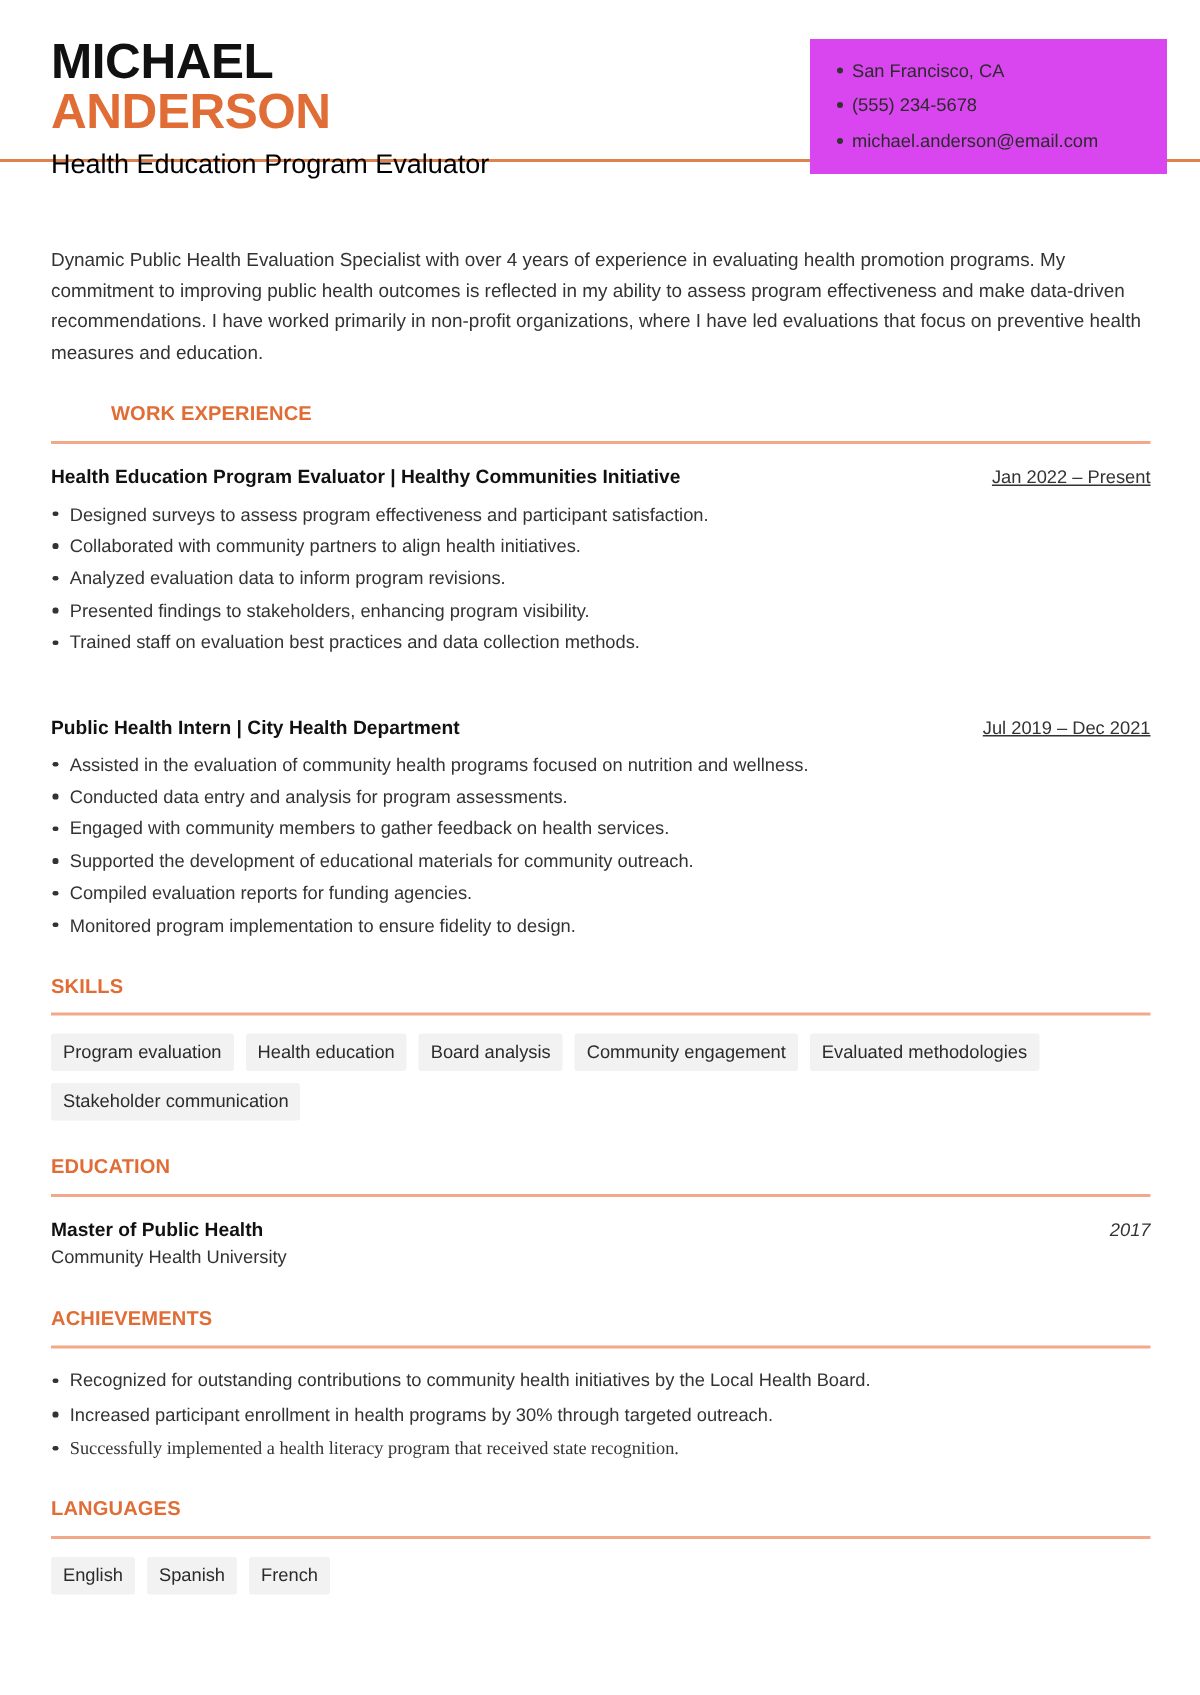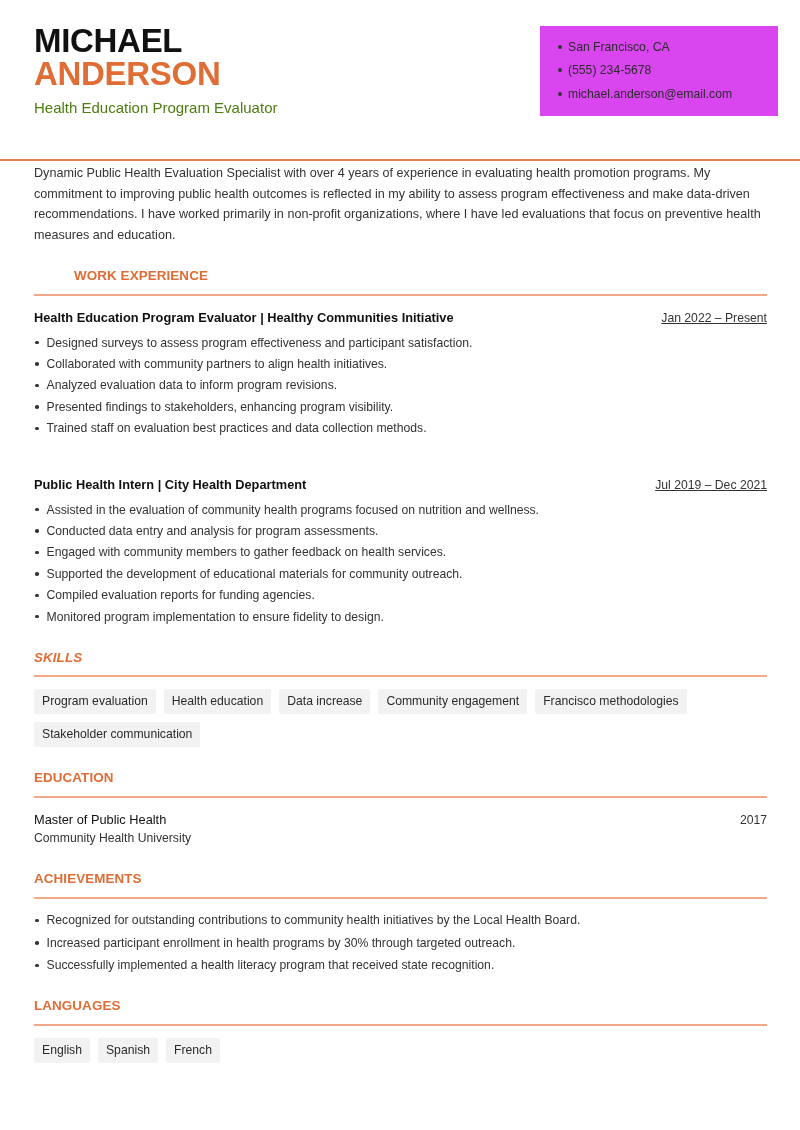--- a/index.html
+++ b/index.html
@@ -1,22 +1,22 @@
 <!DOCTYPE html>
 <html><head>
 <meta charset="utf-8">
 <style>
   * { box-sizing: border-box; margin: 0; padding: 0; }
   html, body { width: 800px; height: 1130px; background: #ffffff; }
   body { font-family: "Liberation Sans", "DejaVu Sans", sans-serif; color: #2b2b2b; position: relative; overflow: hidden; }
 
-  .header { position: relative; height: 161px; border-bottom: 2px solid #e0804a; }
+  .header { position: relative; height: 108px; border-bottom: 2px solid #e0804a; }
   .name-first { position: absolute; left: 34px; top: 22px; font-size: 33px; font-weight: 700; color: #111111; letter-spacing: -0.3px; line-height: 38px; }
   .name-last { position: absolute; left: 34px; top: 55px; font-size: 33px; font-weight: 700; color: #e06d35; letter-spacing: -0.3px; line-height: 38px; }
-  .job-title { position: absolute; left: 34px; top: 99px; font-size: 15px; color: #4d7c0f; }
+  .job-title { position: absolute; left: 34px; top: 99px; font-size: 18px; color: #000000; }
 
   .contact-box { position: absolute; left: 540px; top: 26px; width: 238px; height: 90px; background: #d946ef; padding: 9px 0 0 18px; }
   .contact-item { display: flex; align-items: center; font-size: 12.2px; color: #2b2b2b; height: 23.5px; }
   .bullet { display: inline-block; width: 4px; height: 4px; border-radius: 50%; background: #333; margin-right: 6px; flex-shrink: 0; }
 
   .summary { position: absolute; left: 34px; top: 163px; width: 740px; font-size: 12.6px; line-height: 20.6px; color: #333; }
 
   .section-title { position: absolute; left: 34px; font-size: 13.4px; font-weight: 700; color: #e06d35; letter-spacing: 0.1px; }
   .section-rule { position: absolute; left: 34px; width: 733px; height: 2px; background: #f1a98a; }
 
@@ -25,22 +25,22 @@
   .job-date { font-size: 12.2px; color: #333; text-decoration: underline; }
 
   .blist { position: absolute; left: 34px; width: 740px; list-style: none; }
   .blist li { display: flex; align-items: center; font-size: 12.2px; color: #333; height: 21.4px; }
   .blist li .bullet { margin-left: 1px; margin-right: 8px; width: 3.5px; height: 3.5px; }
 
   .tags { position: absolute; left: 34px; width: 740px; display: flex; flex-wrap: wrap; gap: 8px 8px; align-items: center; }
   .tag { background: #f2f2f2; font-size: 12.2px; color: #2b2b2b; padding: 0 8px; height: 25px; line-height: 25px; border-radius: 2px; }
 
   .edu-head { position: absolute; left: 34px; width: 733px; display: flex; justify-content: space-between; align-items: baseline; }
-  .edu-degree { font-size: 12.8px; font-weight: 400; color: #111; }
-  .edu-year { font-size: 12.2px; color: #333; }
+  .edu-degree { font-size: 12.8px; font-weight: 700; color: #111; }
+  .edu-year { font-size: 12.2px; color: #333; font-style: italic; }
   .edu-school { position: absolute; left: 34px; font-size: 12.2px; color: #333; }
 </style>
 </head>
 <body>
 
 <div class="header">
   <div class="name-first">MICHAEL</div>
   <div class="name-last">ANDERSON</div>
   <div class="job-title">Health Education Program Evaluator</div>
 
@@ -116,28 +116,28 @@
   <li>
       <span class="bullet"></span>
       <span>Compiled evaluation reports for funding agencies.</span>
     </li>
   <li>
       <span class="bullet"></span>
       <span>Monitored program implementation to ensure fidelity to design.</span>
     </li>
 </ul>
 
-<div class="section-title" style="top:650px;font-style:italic;">SKILLS</div>
+<div class="section-title" style="top:650px;">SKILLS</div>
 <div class="section-rule" style="top:675px;"></div>
 <div class="tags" style="top:689px;">
   <span class="tag">Program evaluation</span>
   <span class="tag">Health education</span>
-  <span class="tag">Data increase</span>
+  <span class="tag">Board analysis</span>
   <span class="tag">Community engagement</span>
-  <span class="tag">Francisco methodologies</span>
+  <span class="tag">Evaluated methodologies</span>
   <span class="tag">Stakeholder communication</span>
 </div>
 
 <div class="section-title" style="top:770px;">EDUCATION</div>
 <div class="section-rule" style="top:796px;"></div>
 <div class="edu-head" style="top:812px;">
   <span class="edu-degree">Master of Public Health</span>
   <span class="edu-year">2017</span>
 </div>
 <div class="edu-school" style="top:831px;">Community Health University</div>
@@ -146,21 +146,21 @@
 <div class="section-rule" style="top:897px;"></div>
 <ul class="blist" style="top:909px;">
   <li style="height:22.6px;">
       <span class="bullet"></span>
       <span>Recognized for outstanding contributions to community health initiatives by the Local Health Board.</span>
     </li>
   <li style="height:22.6px;">
       <span class="bullet"></span>
       <span>Increased participant enrollment in health programs by 30% through targeted outreach.</span>
     </li>
-  <li style="height:22.6px;">
+  <li style="height:22.6px;font-family:Liberation Serif, serif;">
       <span class="bullet"></span>
       <span>Successfully implemented a health literacy program that received state recognition.</span>
     </li>
 </ul>
 
 <div class="section-title" style="top:998px;">LANGUAGES</div>
 <div class="section-rule" style="top:1024px;"></div>
 <div class="tags" style="top:1038px;">
   <span class="tag">English</span>
   <span class="tag">Spanish</span>

